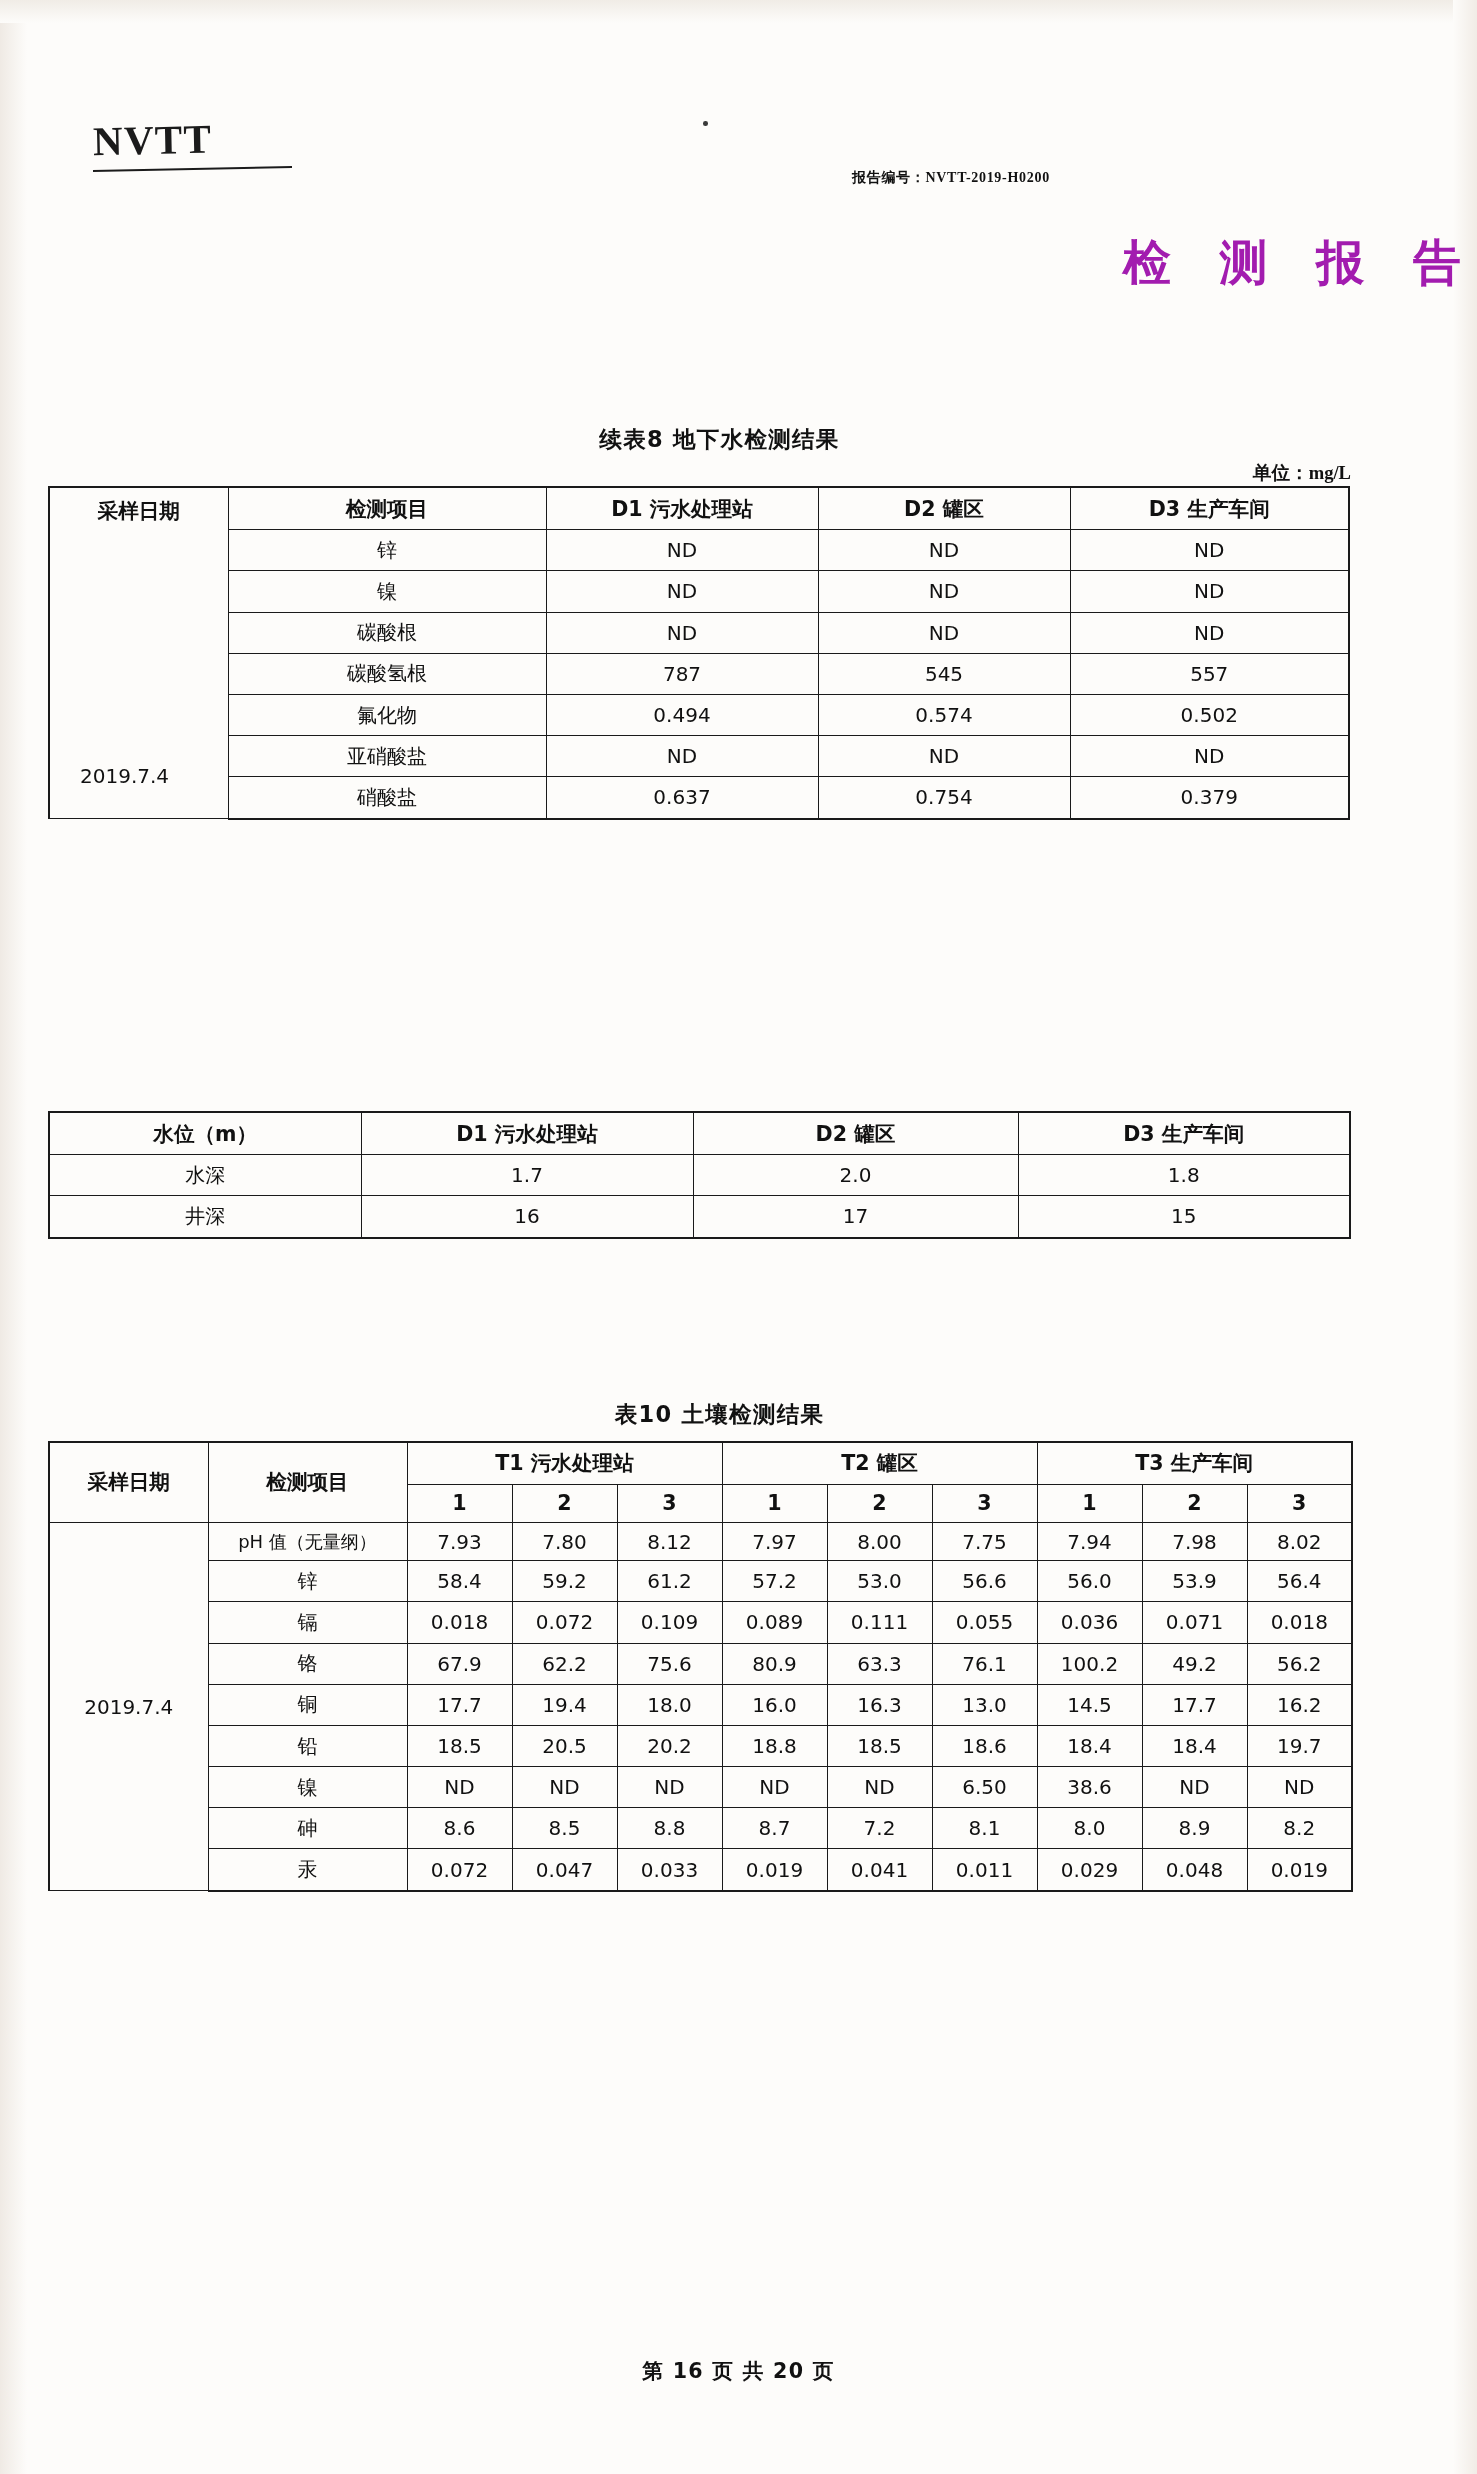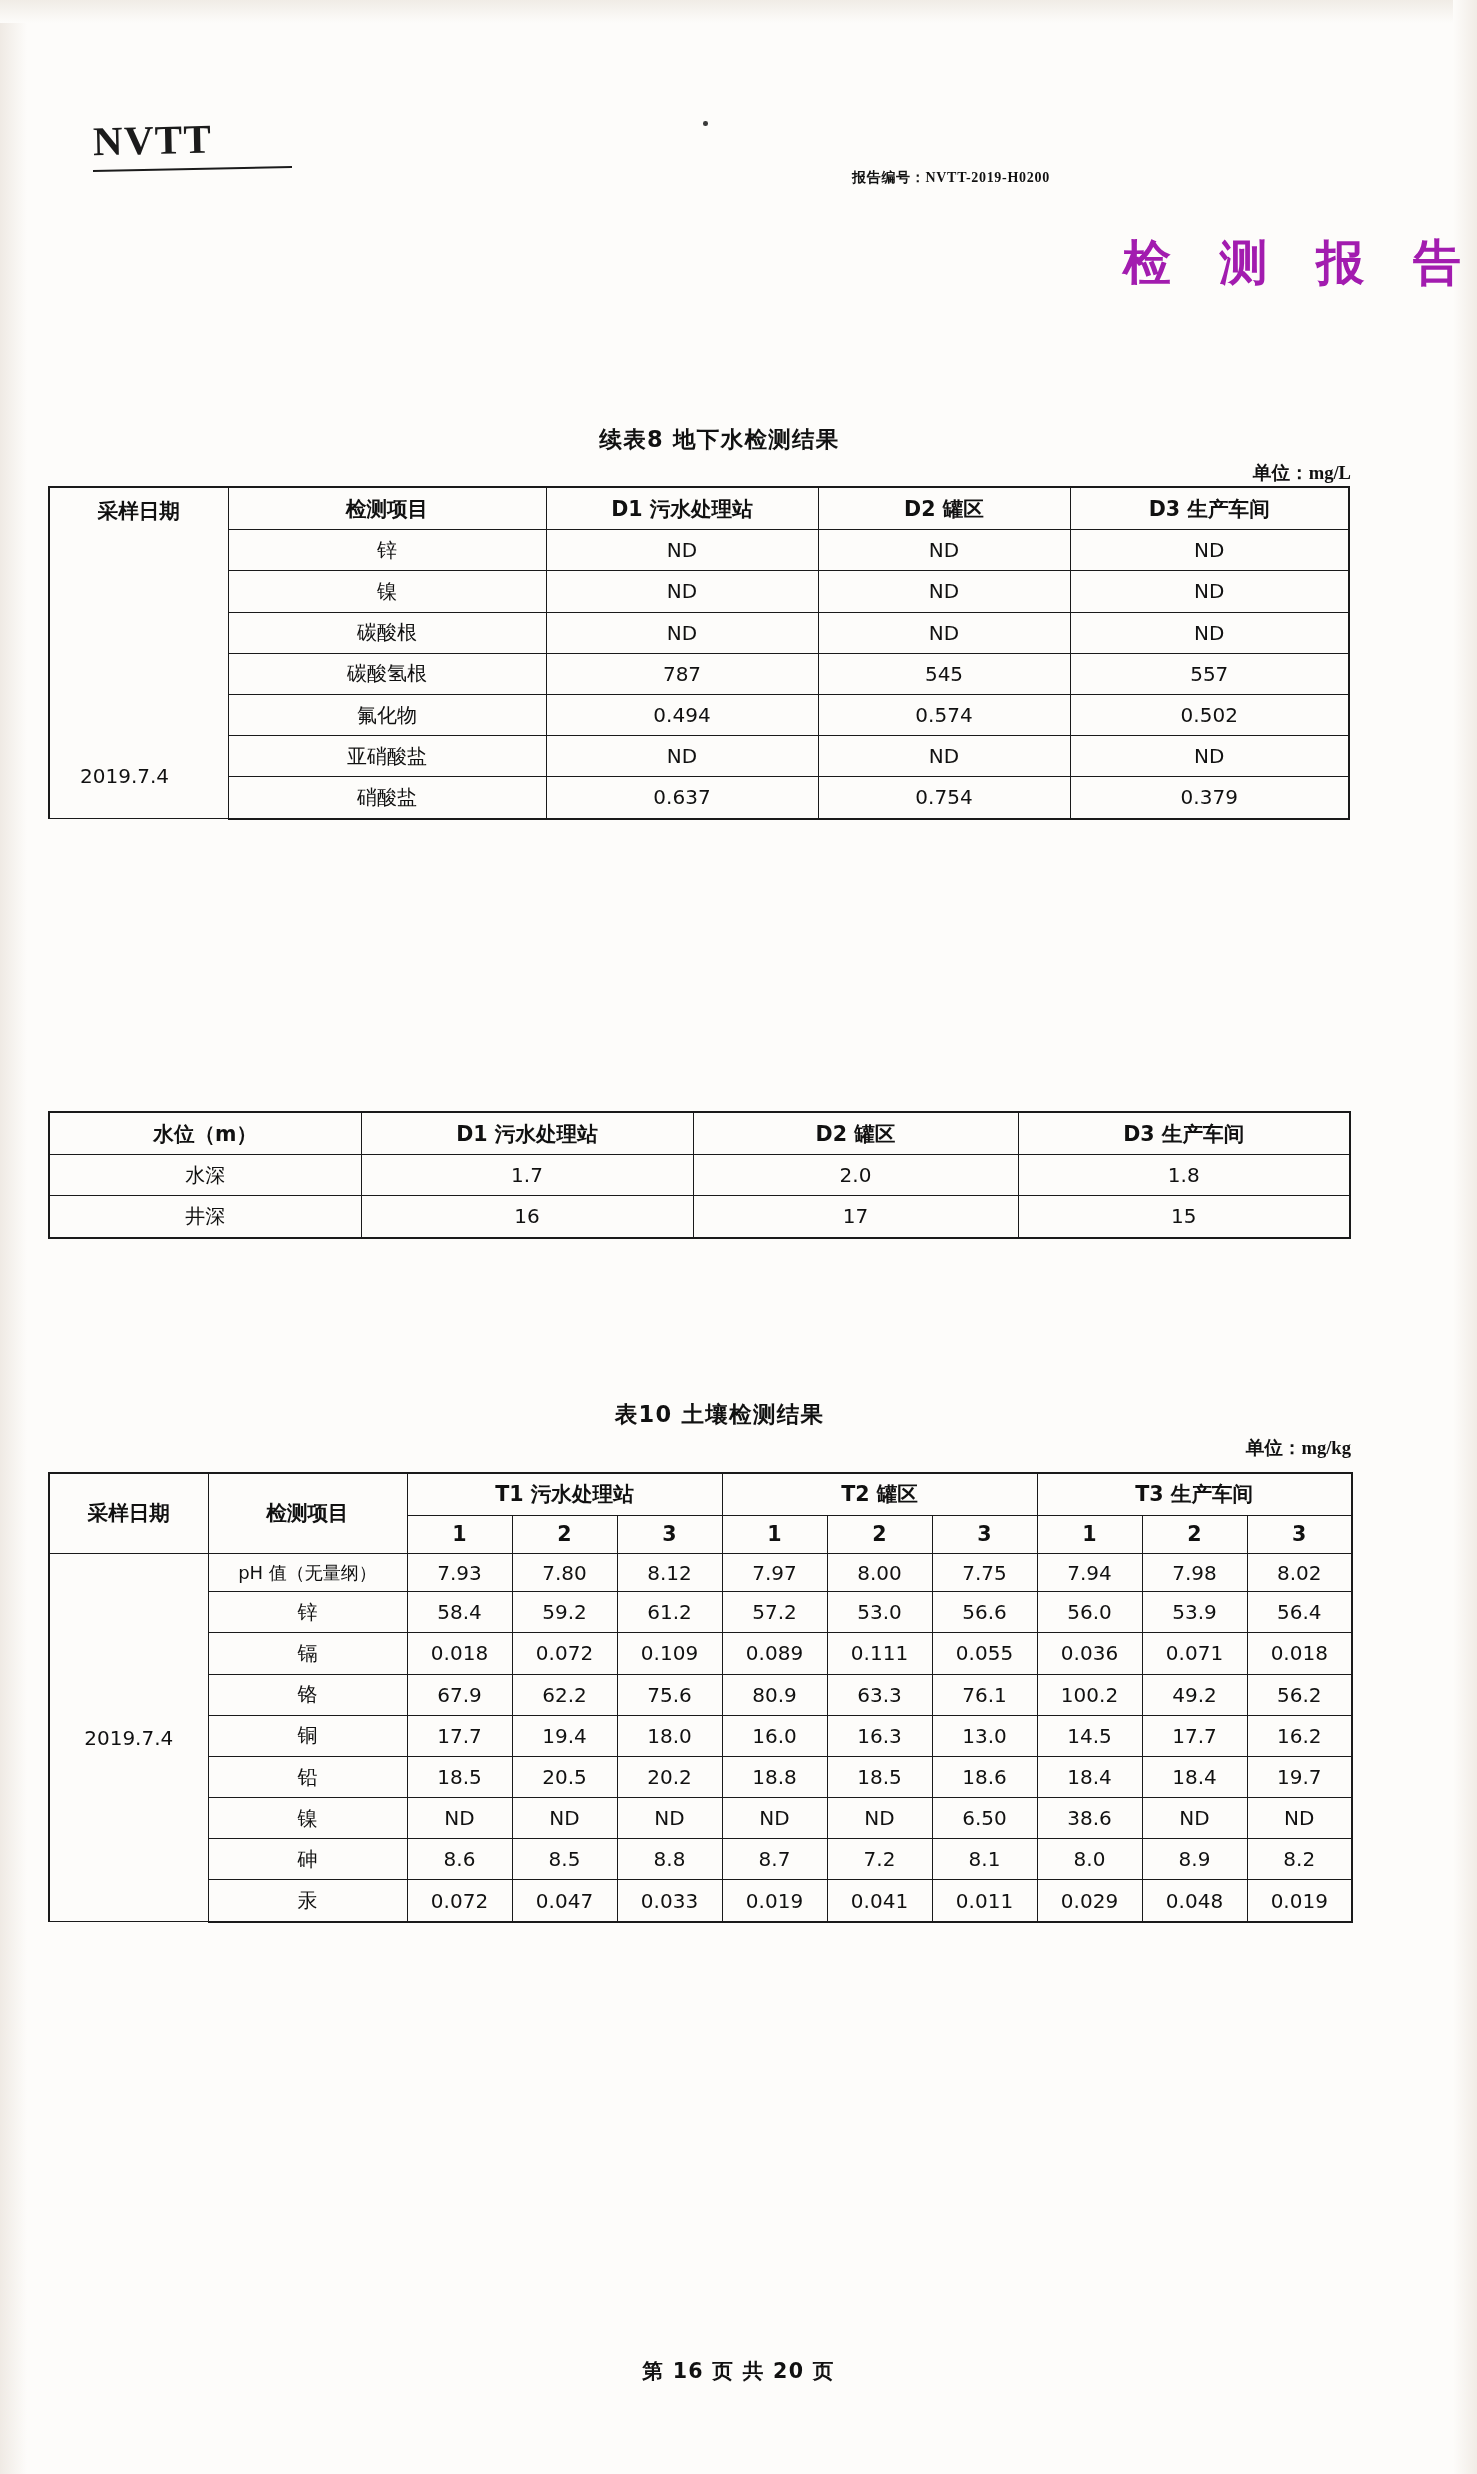--- a/index.html
+++ b/index.html
@@ -279,21 +279,20 @@
           <td>16</td>
           <td>17</td>
           <td class="outer-r">15</td>
         </tr>
       </tbody>
     </table>
   </div>
 
   <div class="block" style="top:1399px;">
     <div class="section-title">表10  土壤检测结果</div>
-    <div class="unit-label">单位：mg/kg</div>
 
     <table class="tbl" style="margin-top:10.6px;">
       <colgroup>
         <col style="width:159px">
         <col style="width:199px">
         <col style="width:105px">
           <col style="width:105px">
           <col style="width:105px">
         <col style="width:105px">
           <col style="width:105px">

